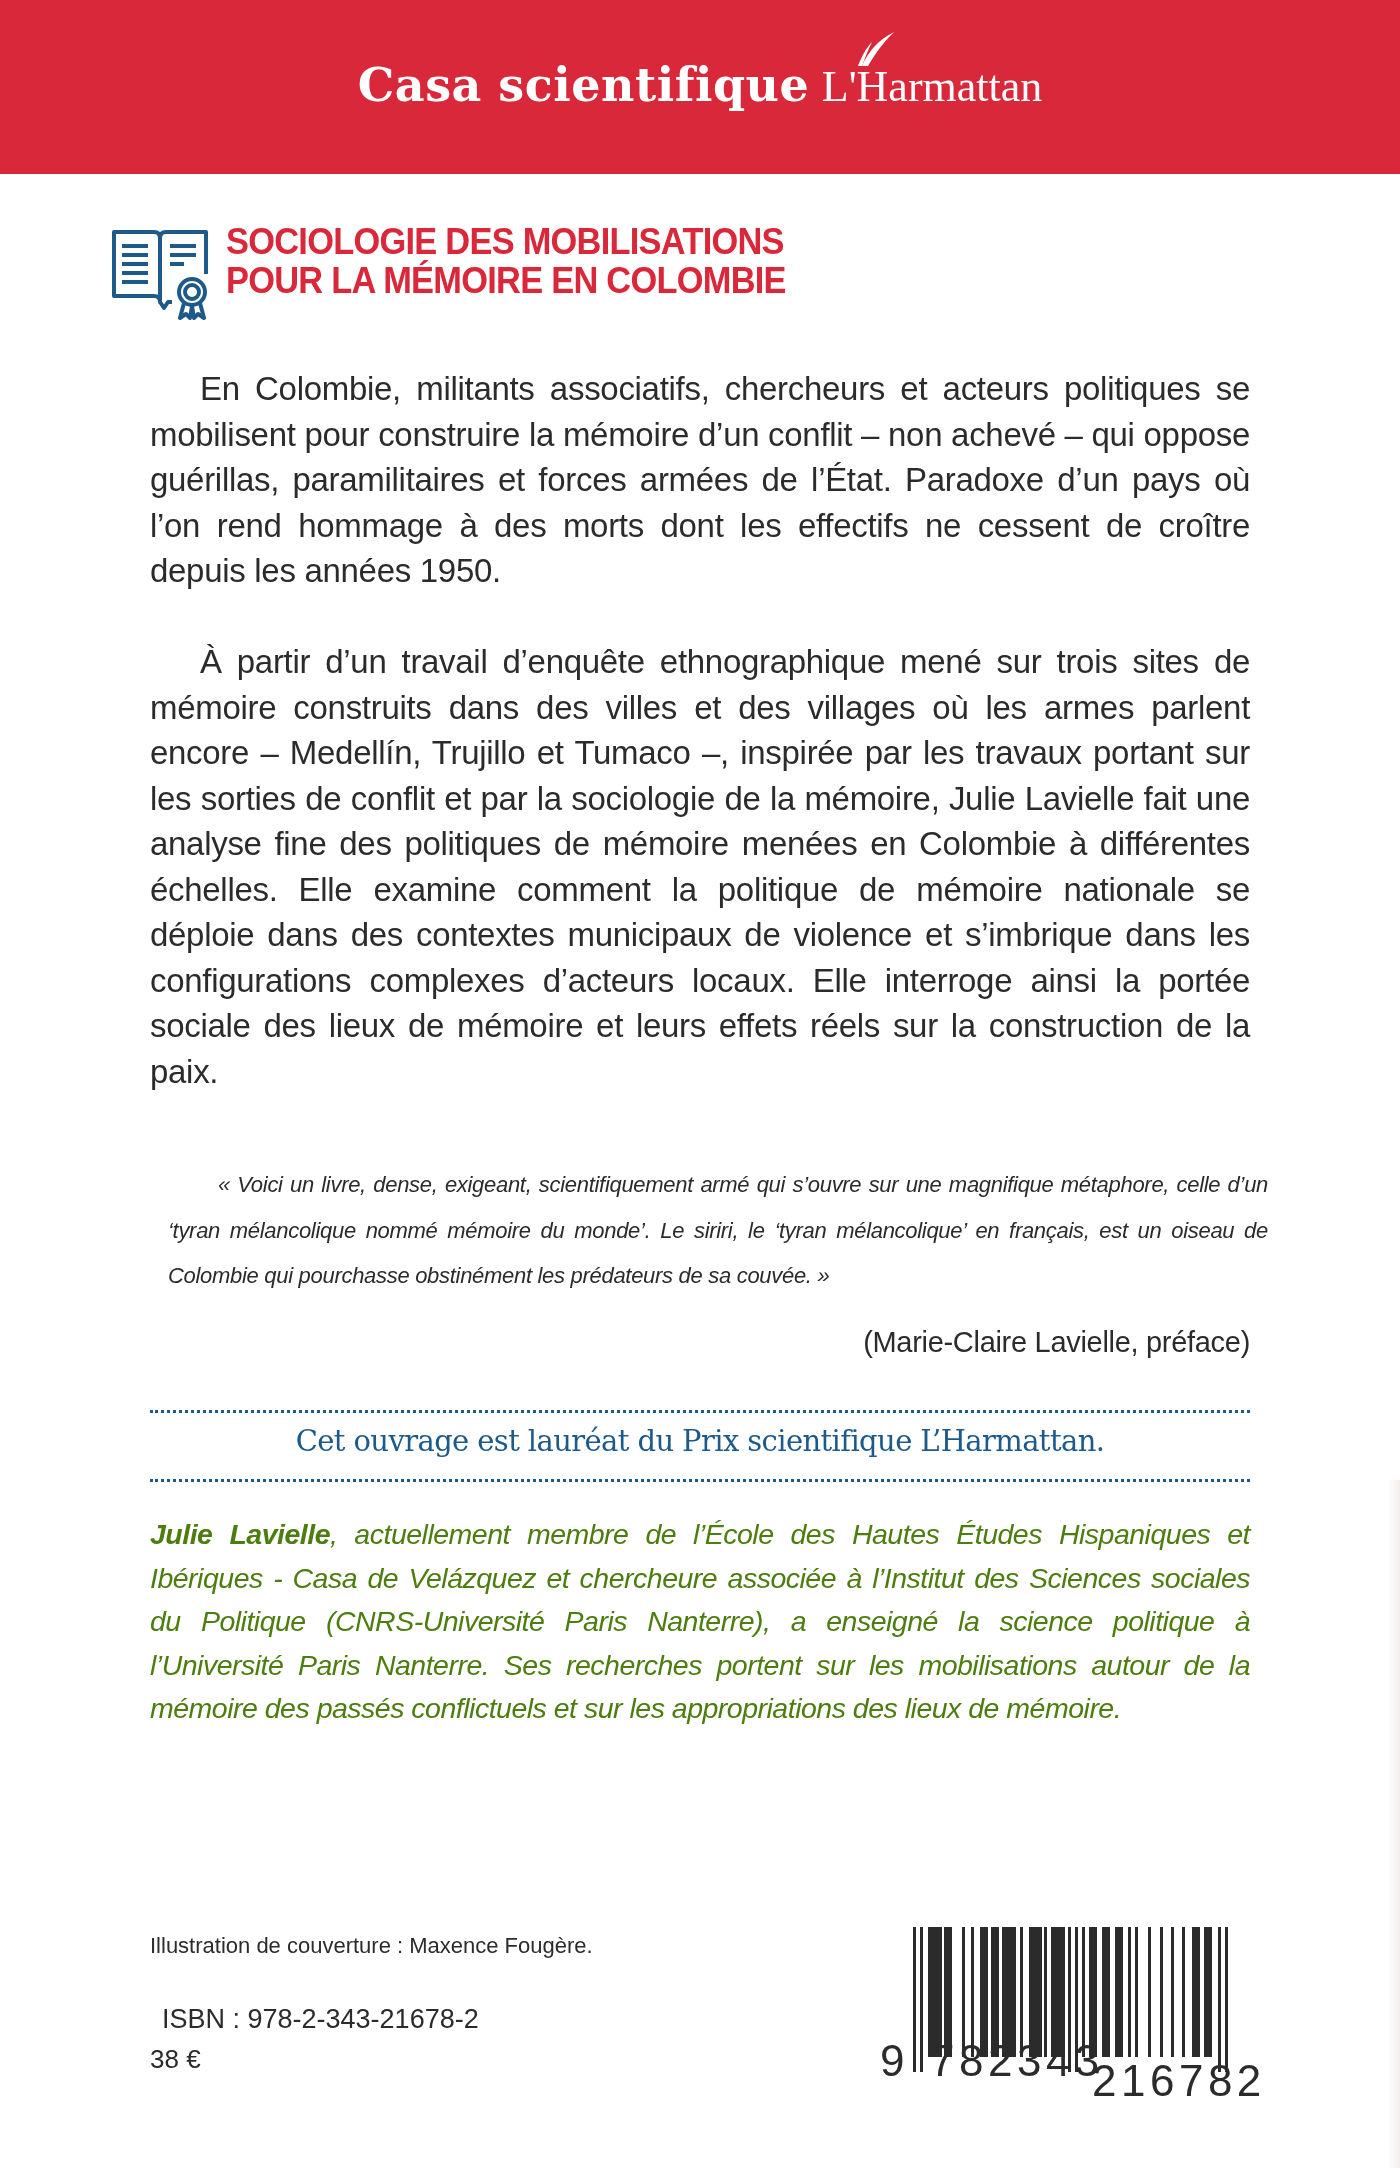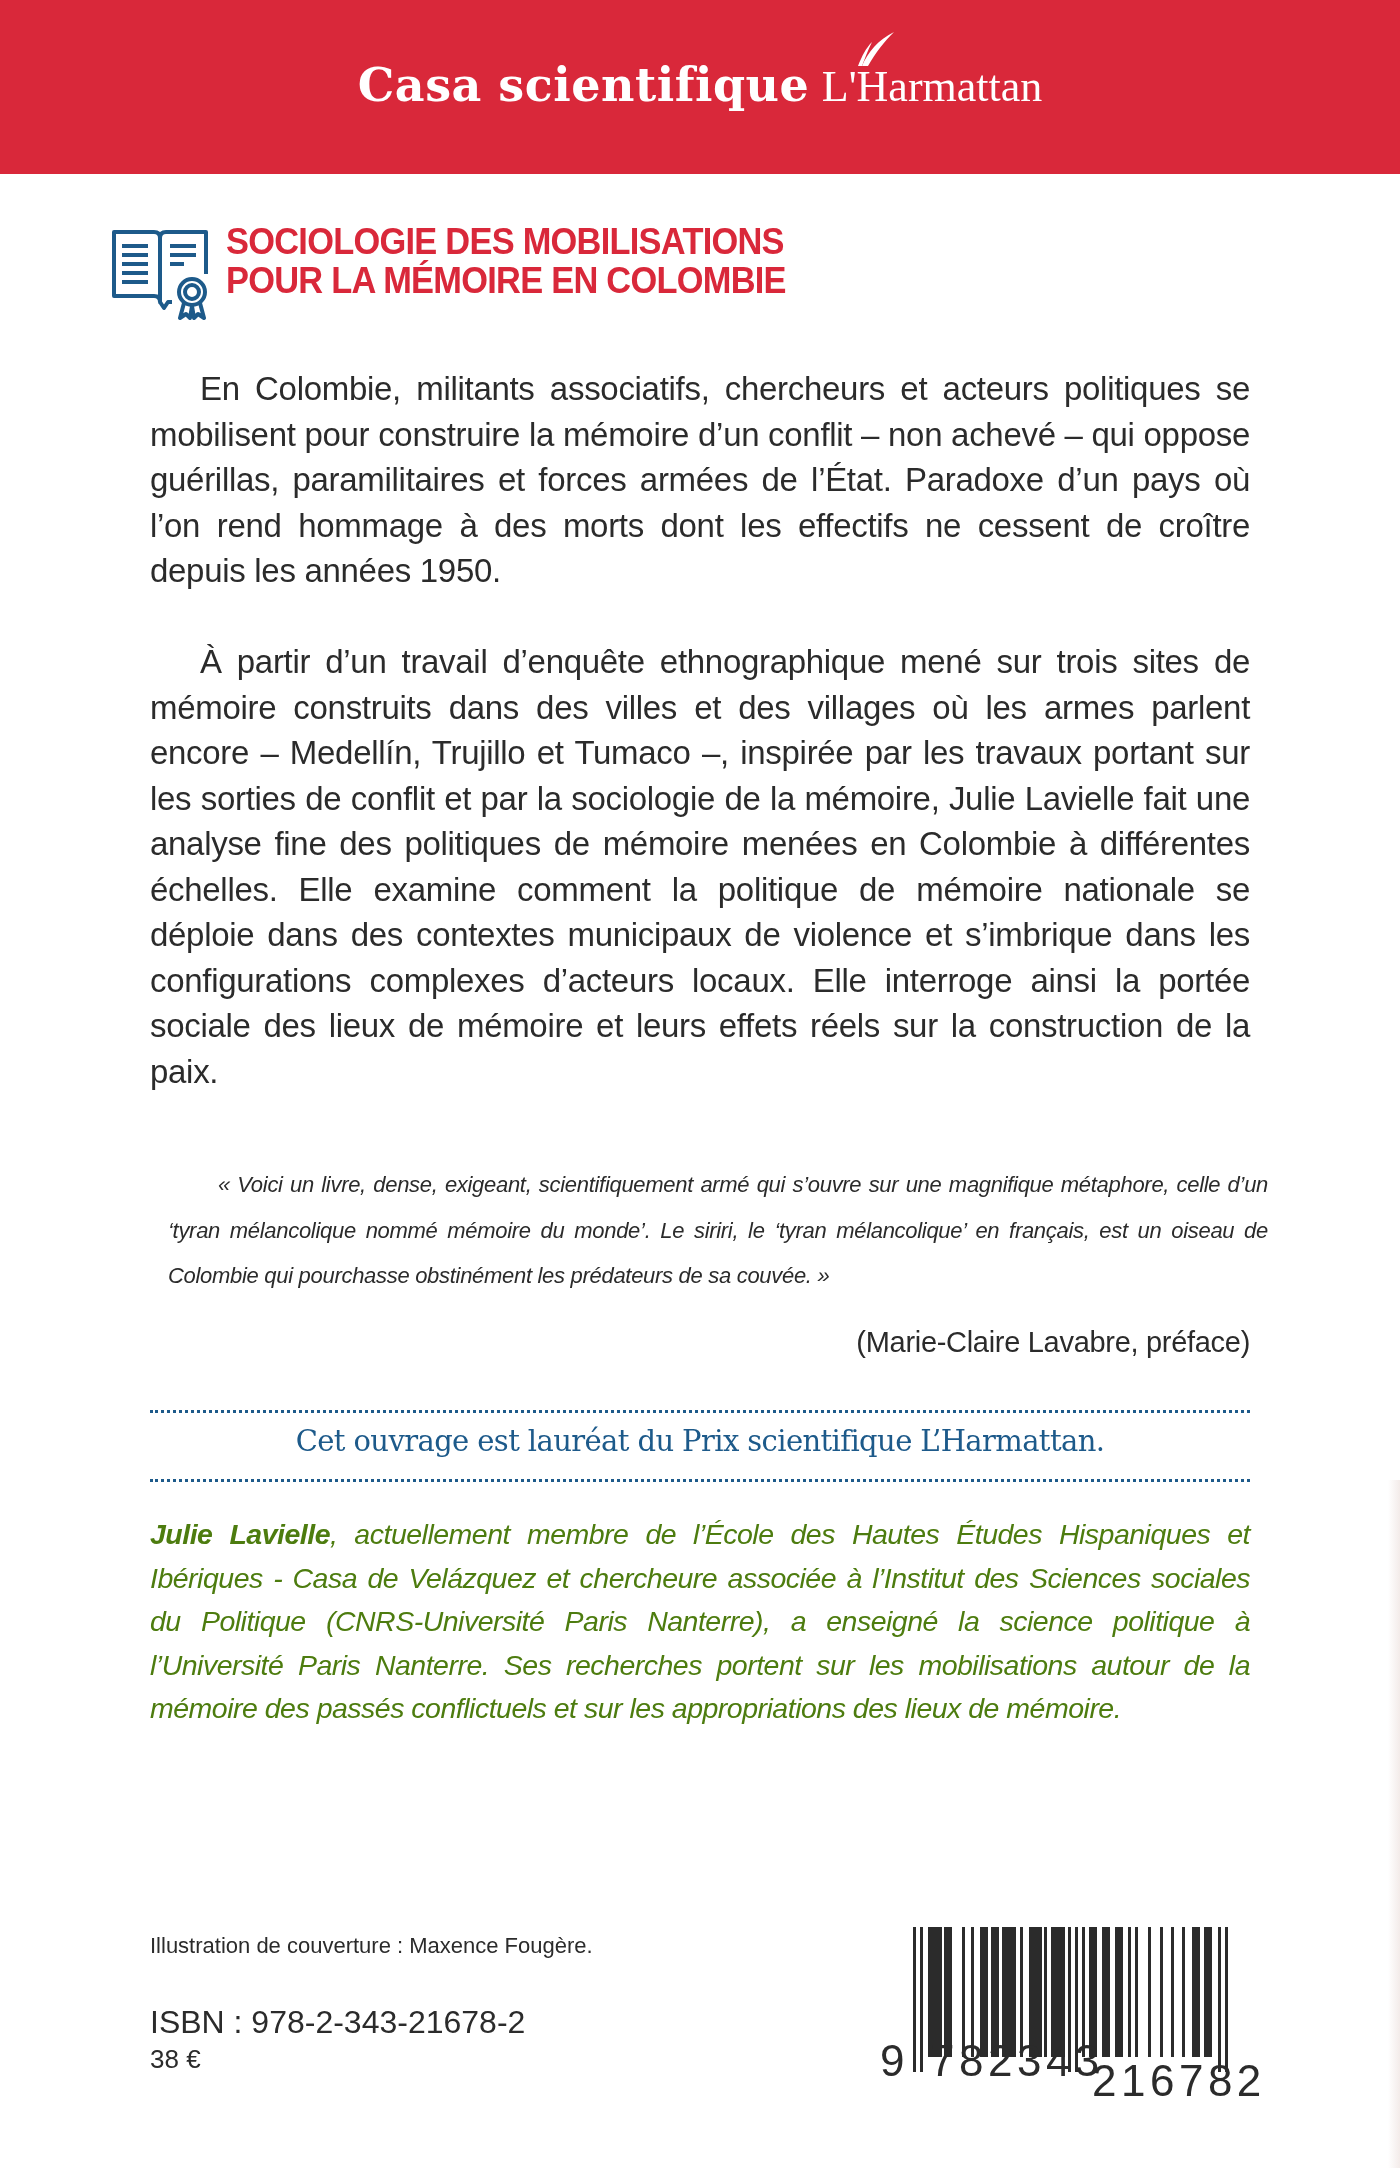--- a/index.html
+++ b/index.html
@@ -41,21 +41,21 @@
     .award-line { position: absolute; left: 150px; width: 1100px; top: 1424px; text-align: center;
                   font-family: "DejaVu Serif", serif; font-size: 29px; color: #1d5a8a;
                   letter-spacing: -0.6px; }
 
     .bio { position: absolute; left: 150px; top: 1513px; width: 1100px; margin: 0;
            font-style: italic; font-size: 28.5px; line-height: 43.5px; text-align: justify;
            letter-spacing: -0.5px; color: #4d7c0f; }
     .bio b { font-weight: bold; }
 
     .credit { position: absolute; left: 150px; top: 1933px; font-size: 22px; color: #2b2b2b; }
-    .isbn { position: absolute; left: 150px; top: 2004px; font-size: 32px; color: #2b2b2b; }
+    .isbn { position: absolute; left: 162px; top: 2004px; font-size: 27px; color: #2b2b2b; }
     .price { position: absolute; left: 150px; top: 2044px; font-size: 26px; color: #2b2b2b; }
 
     .barcode { position: absolute; left: 878px; top: 1912px; width: 380px; height: 160px; }
     .barcode-digits { position: absolute; font-family: "Liberation Sans", sans-serif; font-size: 44px;
                       color: #2b2b2b; top: 2036px; letter-spacing: 3px; }
     #bc-first { left: 880px; }
     #bc-left { left: 930px; letter-spacing: 4.5px; }
     #bc-right { left: 1092px; letter-spacing: 4.5px; margin-top: 20px; }
 
     .edge-shadow { position: absolute; right: 0; top: 1480px; width: 12px; height: 690px;
@@ -102,21 +102,21 @@
   <div class="title-text">
     <div>SOCIOLOGIE DES MOBILISATIONS</div>
     <div>POUR LA MÉMOIRE EN COLOMBIE</div>
   </div>
 </div>
 
 <p class="body-text" id="para1">En Colombie, militants associatifs, chercheurs et acteurs politiques se mobilisent pour construire la mémoire d’un conflit – non achevé – qui oppose guérillas, paramilitaires et forces armées de l’État. Paradoxe d’un pays où l’on rend hommage à des morts dont les effectifs ne cessent de croître depuis les années 1950.</p>
 <p class="body-text" id="para2">À partir d’un travail d’enquête ethnographique mené sur trois sites de mémoire construits dans des villes et des villages où les armes parlent encore – Medellín, Trujillo et Tumaco –, inspirée par les travaux portant sur les sorties de conflit et par la sociologie de la mémoire, Julie Lavielle fait une analyse fine des politiques de mémoire menées en Colombie à différentes échelles. Elle examine comment la politique de mémoire nationale se déploie dans des contextes municipaux de violence et s’imbrique dans les configurations complexes d’acteurs locaux. Elle interroge ainsi la portée sociale des lieux de mémoire et leurs effets réels sur la construction de la paix.</p>
 
 <p class="quote">« Voici un livre, dense, exigeant, scientifiquement armé qui s’ouvre sur une magnifique métaphore, celle d’un ‘tyran mélancolique nommé mémoire du monde’. Le siriri, le ‘tyran mélancolique’ en français, est un oiseau de Colombie qui pourchasse obstinément les prédateurs de sa couvée. »</p>
-<div class="quote-source">(Marie-Claire Lavabre, préface)</div>
+<div class="quote-source">(Marie-Claire Lavielle, préface)</div>
 
 <div class="dotted-line" id="dots-top"></div>
 <div class="award-line">Cet ouvrage est lauréat du Prix scientifique L’Harmattan.</div>
 <div class="dotted-line" id="dots-bottom"></div>
 
 <p class="bio"><b>Julie Lavielle</b><span>, actuellement membre de l’École des Hautes Études Hispaniques et Ibériques - Casa de Velázquez et chercheure associée à l’Institut des Sciences sociales du Politique (CNRS-Université Paris Nanterre), a enseigné la science politique à l’Université Paris Nanterre. Ses recherches portent sur les mobilisations autour de la mémoire des passés conflictuels et sur les appropriations des lieux de mémoire.</span></p>
 
 <div class="credit">Illustration de couverture : Maxence Fougère.</div>
 <div class="isbn">ISBN : 978-2-343-21678-2</div>
 <div class="price">38 €</div>

